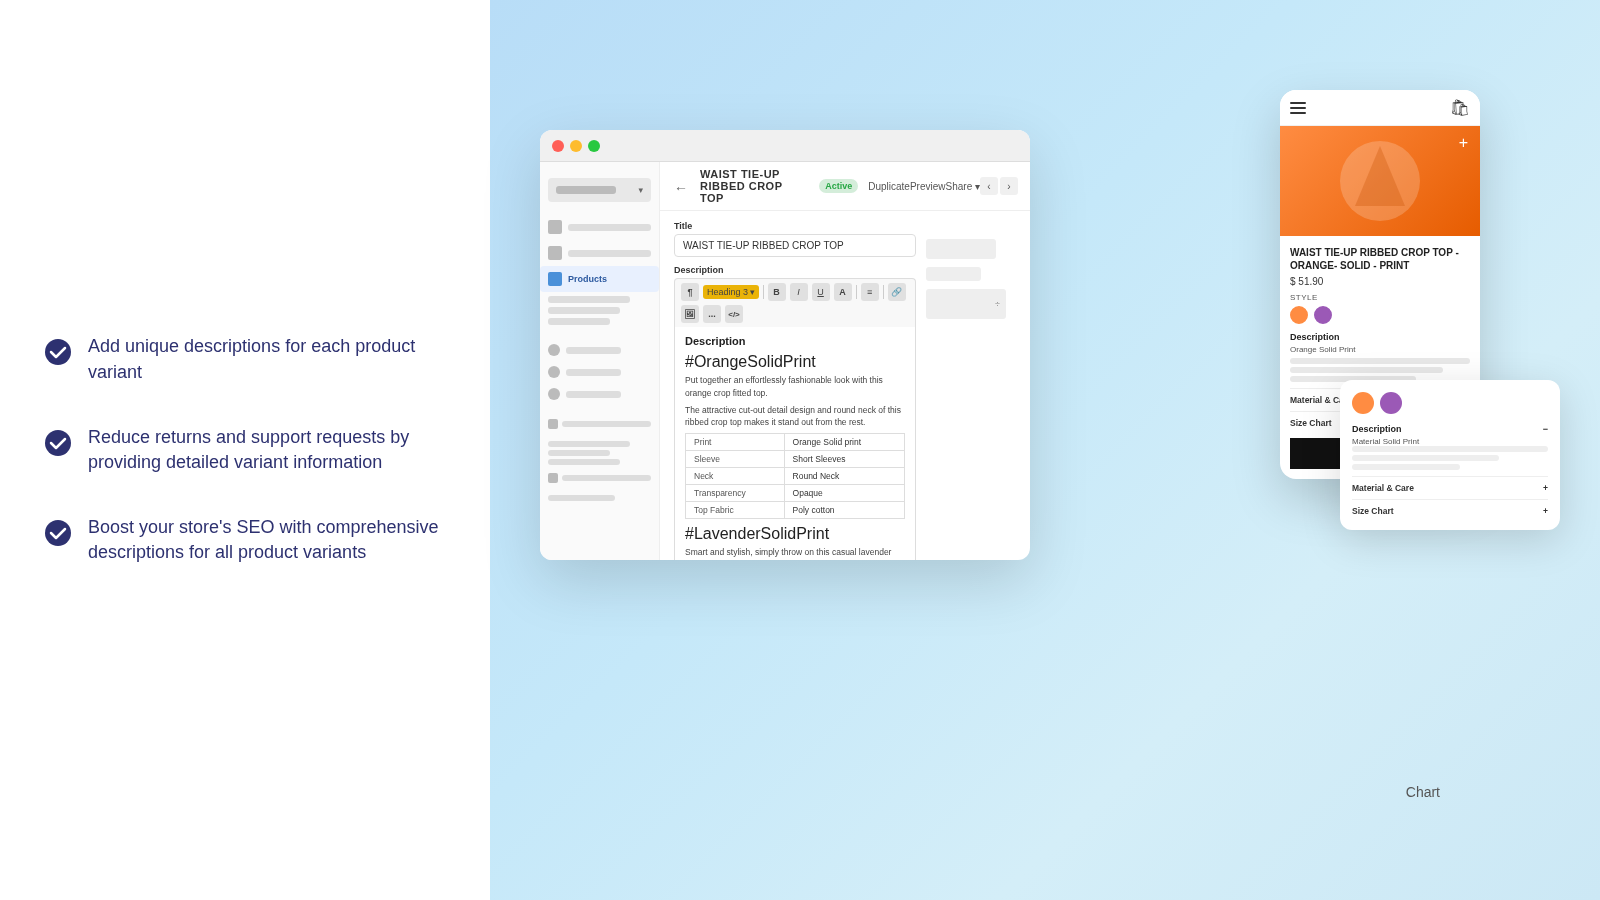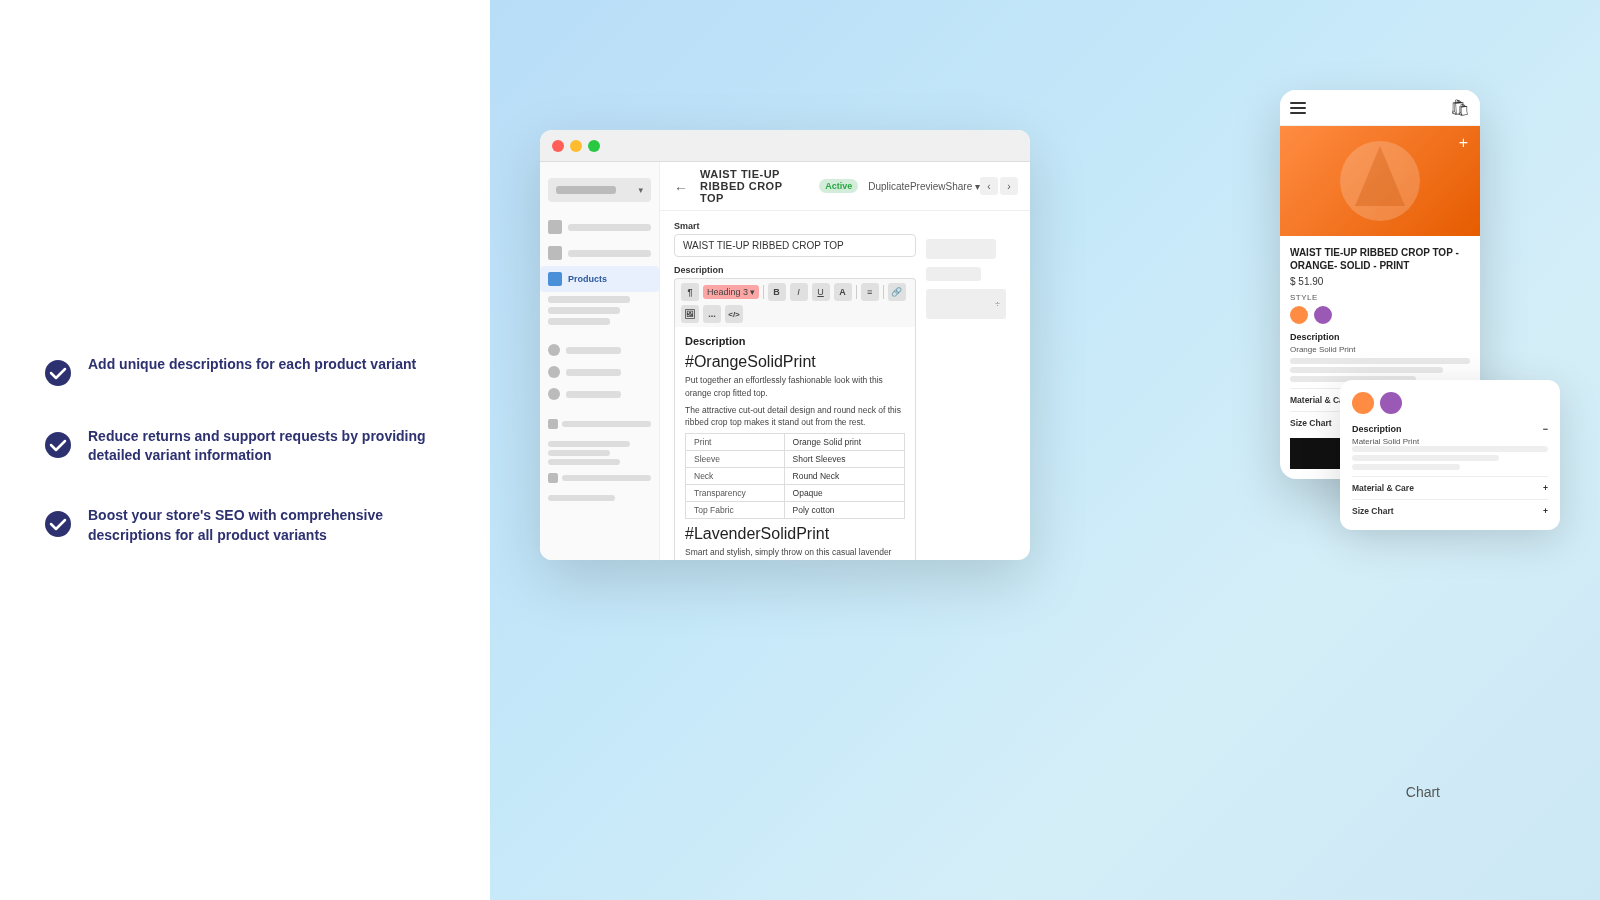--- a/index.html
+++ b/index.html
@@ -35,22 +35,22 @@
     }
 
     .check-icon {
       width: 28px;
       height: 28px;
       min-width: 28px;
       margin-top: 4px;
     }
 
     .feature-text {
-      font-size: 14px;
-      font-weight: 700;
+      font-size: 18px;
+      font-weight: 400;
       color: #2d3170;
       line-height: 1.4;
     }
 
     
     .right-panel {
       flex: 1;
       background: linear-gradient(135deg, #b8ddf7 0%, #c5e8f9 40%, #d4eef8 70%, #cce8f5 100%);
       position: relative;
       display: flex;
@@ -319,21 +319,21 @@
       border-radius: 3px;
       display: flex;
       align-items: center;
       justify-content: center;
       font-size: 9px;
       color: #444;
       font-weight: 700;
     }
 
     .tb-select {
-      background: #fca5a5;
+      background: #eab308;
       border-radius: 3px;
       padding: 2px 4px;
       font-size: 9px;
       color: #444;
       display: flex;
       align-items: center;
       gap: 2px;
     }
 
     .tb-separator {
@@ -800,21 +800,21 @@
               <div class="nav-arrow">›</div>
             </div>
           </div>
         </div>
 
         <div class="content-scroll">
 
           <div style="display:flex;gap:10px;">
             <div style="flex:1;">
 
-              <div class="field-label">Smart</div>
+              <div class="field-label">Title</div>
               <div class="title-field">WAIST TIE-UP RIBBED CROP TOP</div>
 
               <div class="field-label">Description</div>
 
               <div class="toolbar">
                 <div class="tb-btn">¶</div>
                 <div class="tb-select">
                   <span>Heading 3</span>
                   <span>▾</span>
                 </div>

